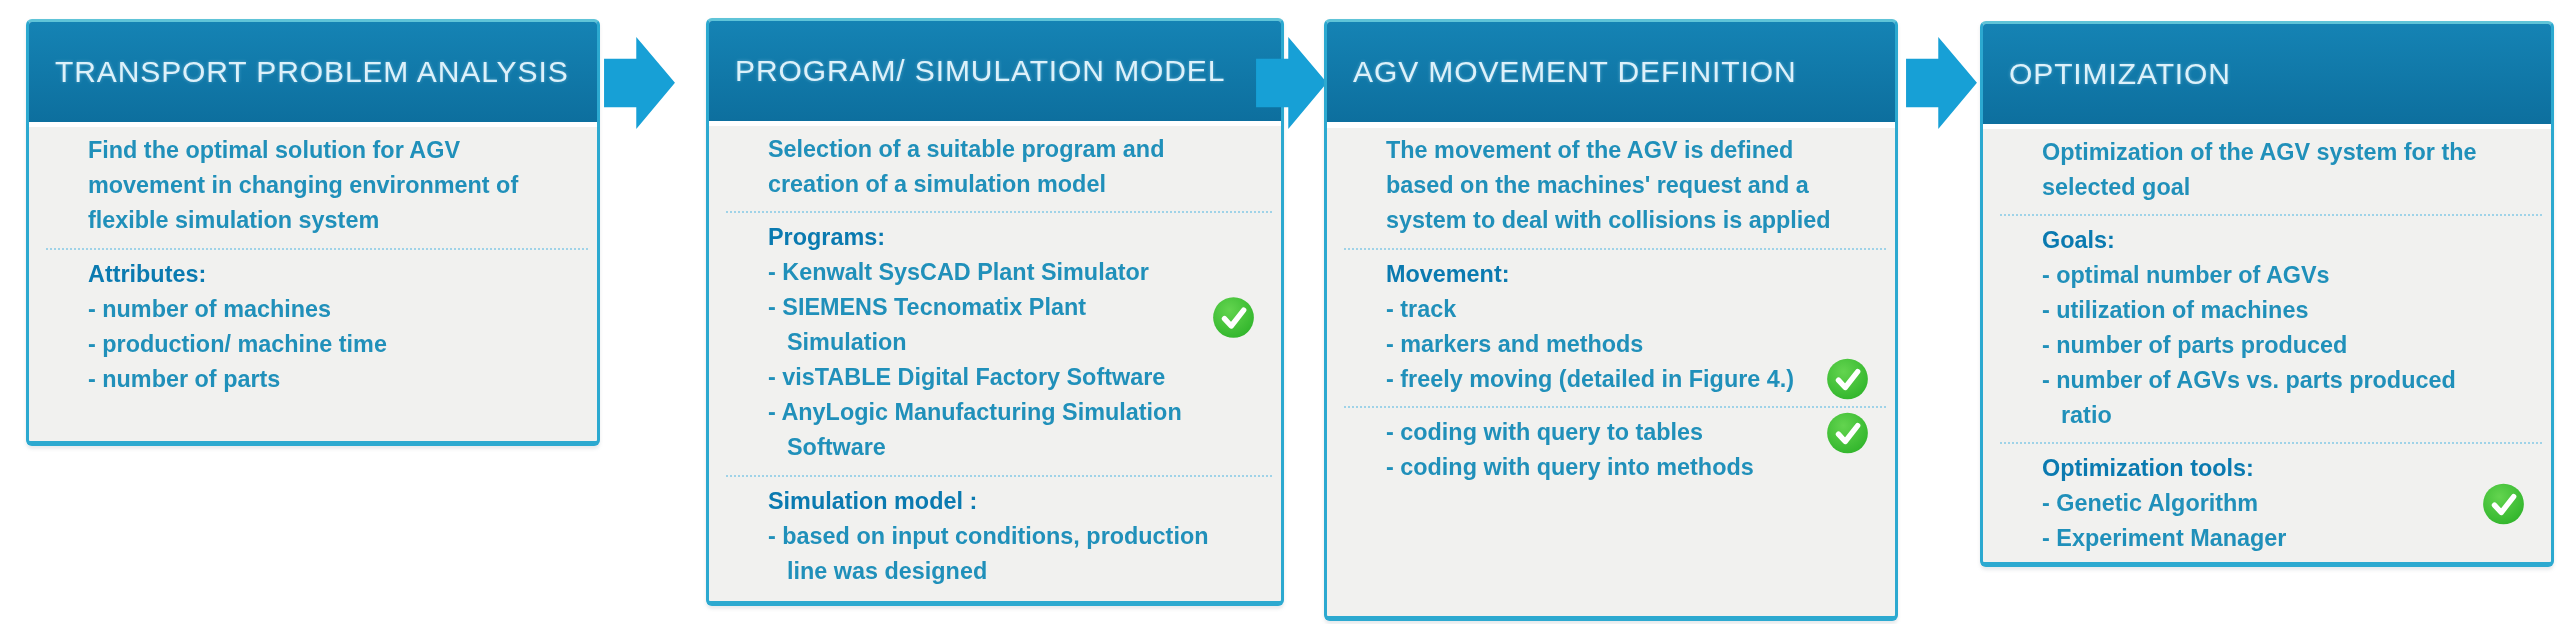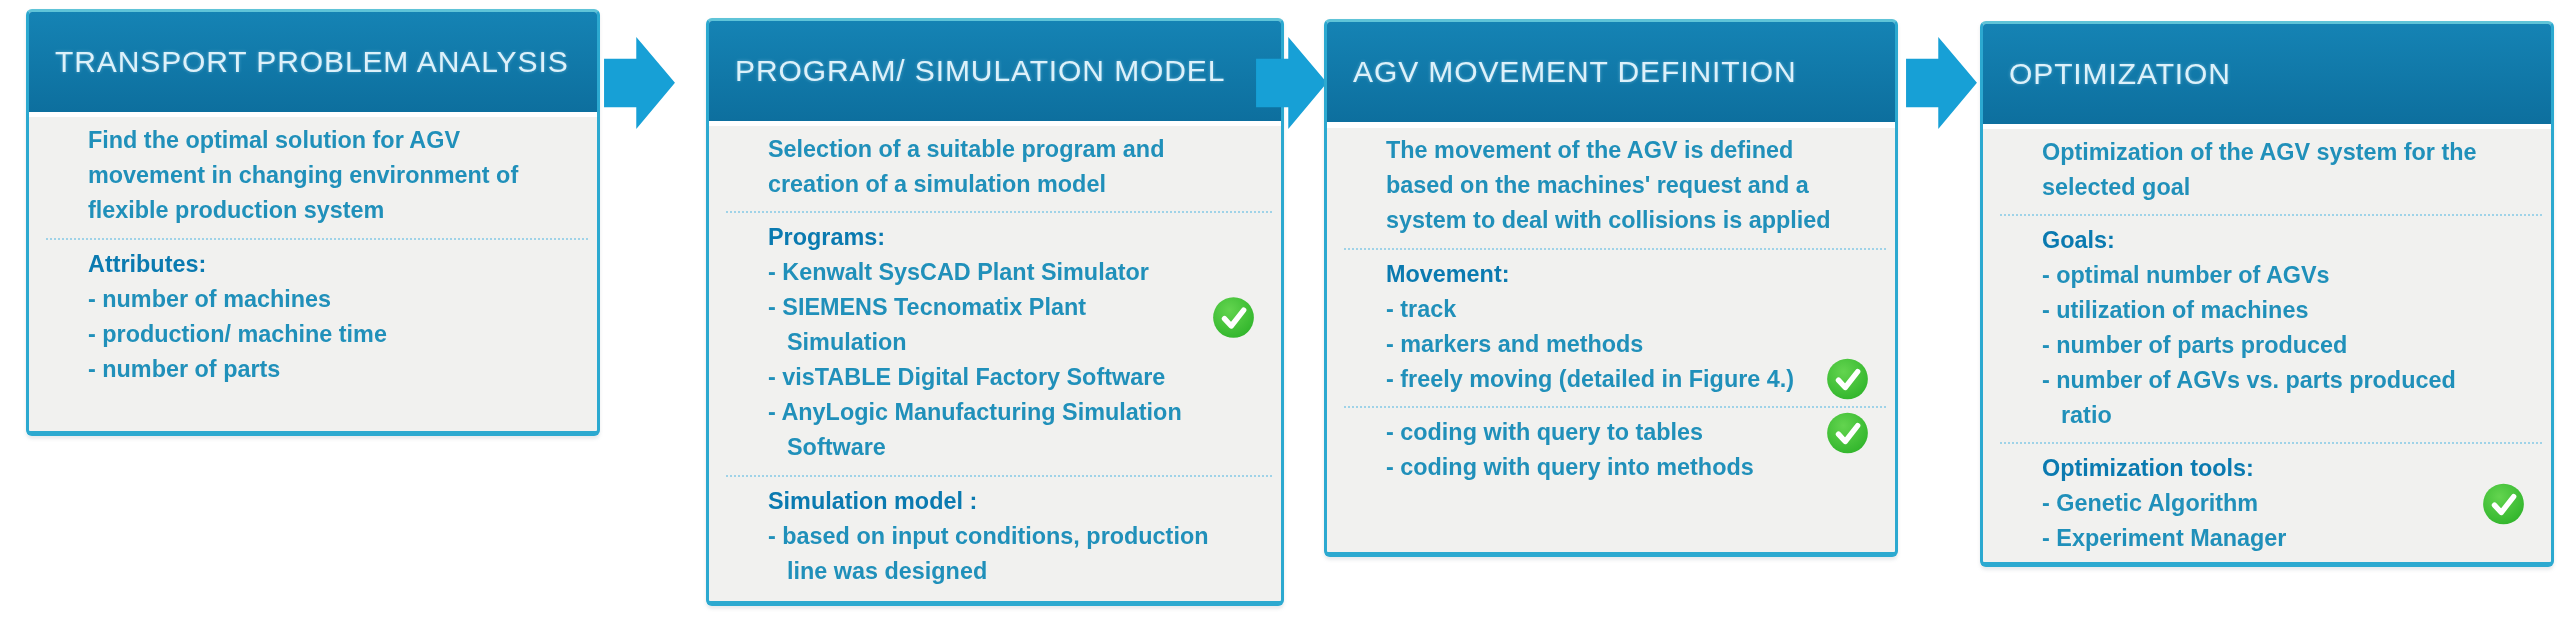--- a/index.html
+++ b/index.html
@@ -17,23 +17,23 @@
     border:3.5px solid var(--panel-border,#2ca9d0);
     border-top-color:#5fc4d8;
     border-bottom-width:5.9px;
     border-radius:5.9px;
     background:#ffffff;
     display:flex;
     flex-direction:column;
     overflow:hidden;
     box-shadow:0 2.3px 3.5px rgba(120,140,150,0.18);
   }
-  .panel1{left:26px;  top:9px; width:574px; height:427px;}
+  .panel1{left:26px;  top:19px; width:574px; height:427px;}
   .panel2{left:706px; top:17.6px; width:578px; height:588px;}
-  .panel3{left:1324px; top:19.3px; width:574px; height:538px;}
+  .panel3{left:1324px; top:19.3px; width:574px; height:602px;}
   .panel4{left:1980px; top:20.5px; width:574px; height:546px;}
 
   .panel-header{
     flex:0 0 100px;
     background:linear-gradient(180deg, var(--header-bg-top,#1583b4), var(--header-bg,#0d6f9e));
     display:flex;
     align-items:center;
     padding-left:26px;
   }
   .panel-title{
@@ -112,21 +112,21 @@
 </svg>
 
 <div class="canvas" id="canvas">
   <section class="panel panel1">
     <header class="panel-header">
       <h2 class="panel-title">TRANSPORT PROBLEM ANALYSIS</h2>
     </header>
     <div class="panel-body">
       <p class="intro">Find the optimal solution for AGV
 movement in changing environment of
-flexible production system</p>
+flexible simulation system</p>
     <div class="divider"></div>
         <div class="heading">Attributes:</div>
         <div class="item">
           <span class="item-text">- number of machines</span>
         </div>
         <div class="item">
           <span class="item-text">- production/ machine time</span>
         </div>
         <div class="item">
           <span class="item-text">- number of parts</span>

